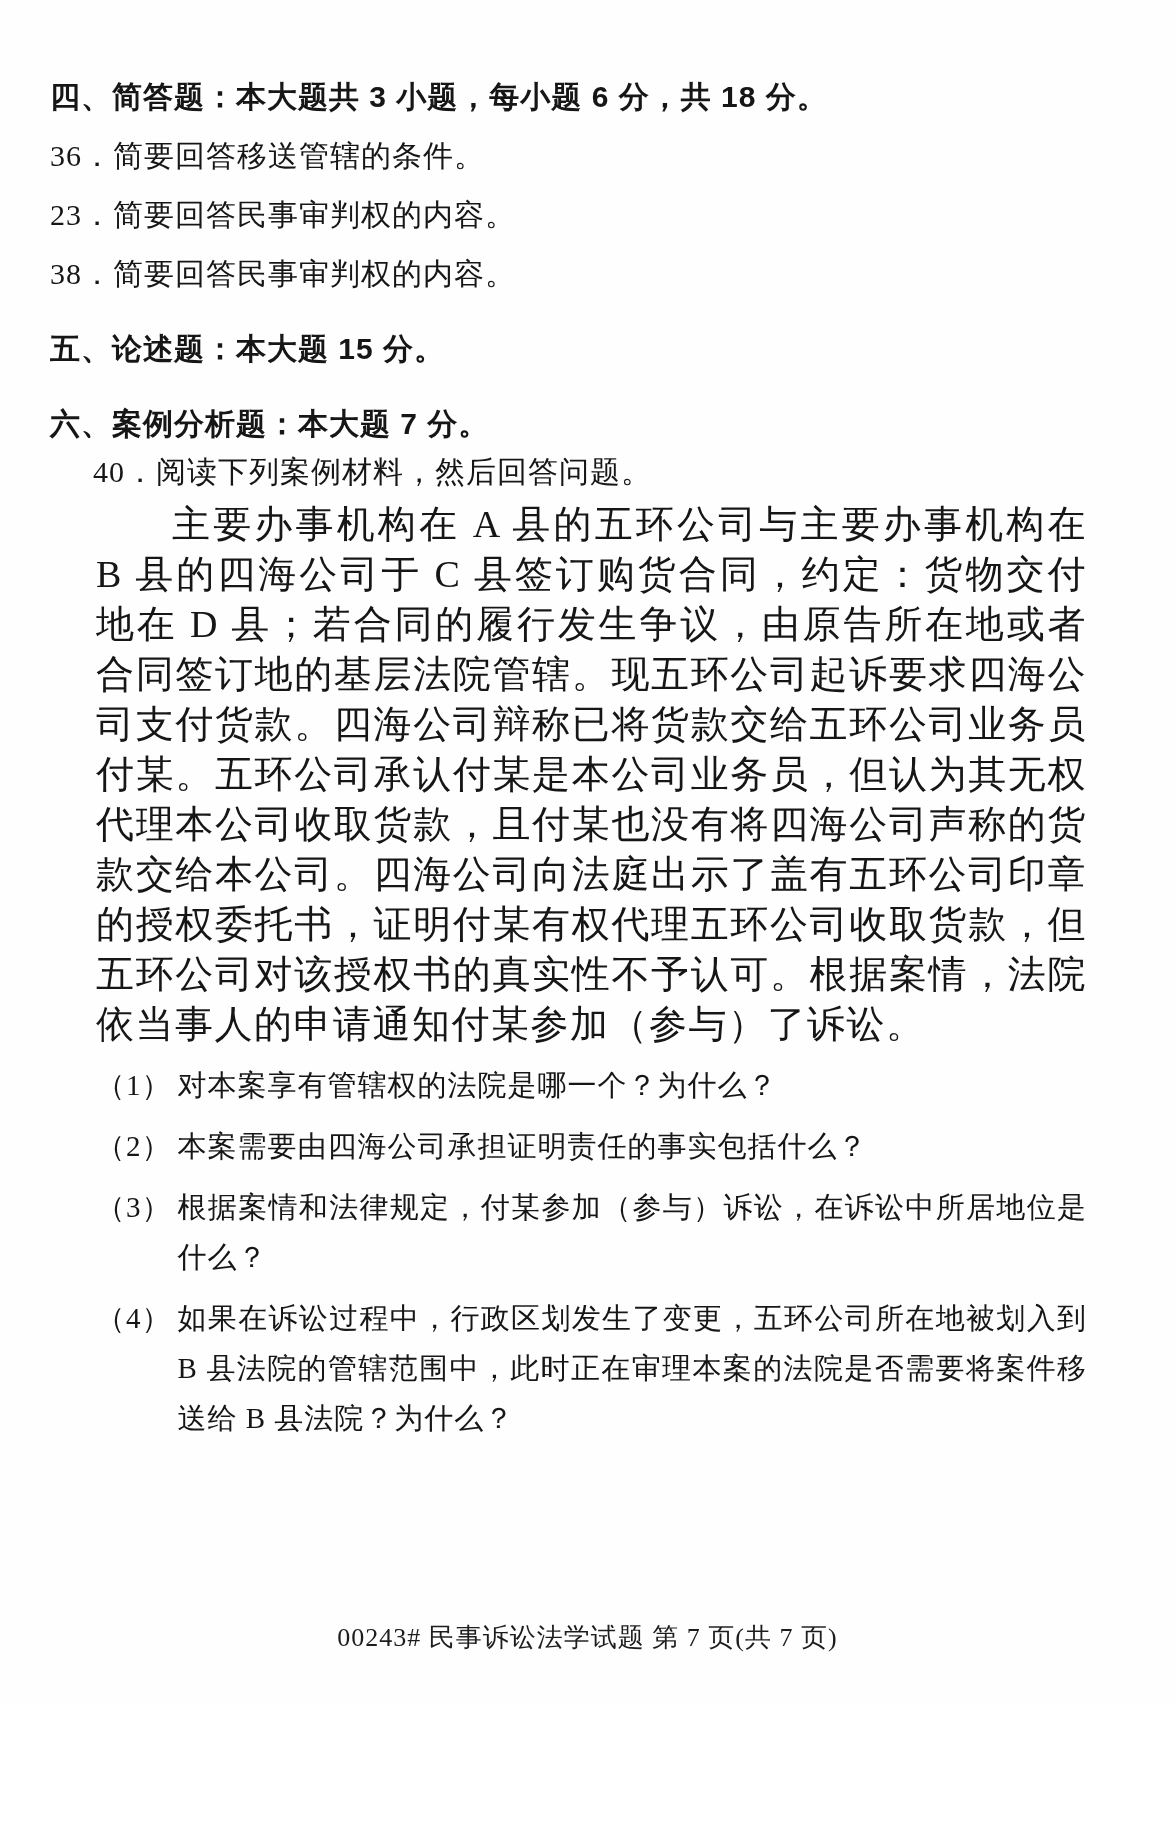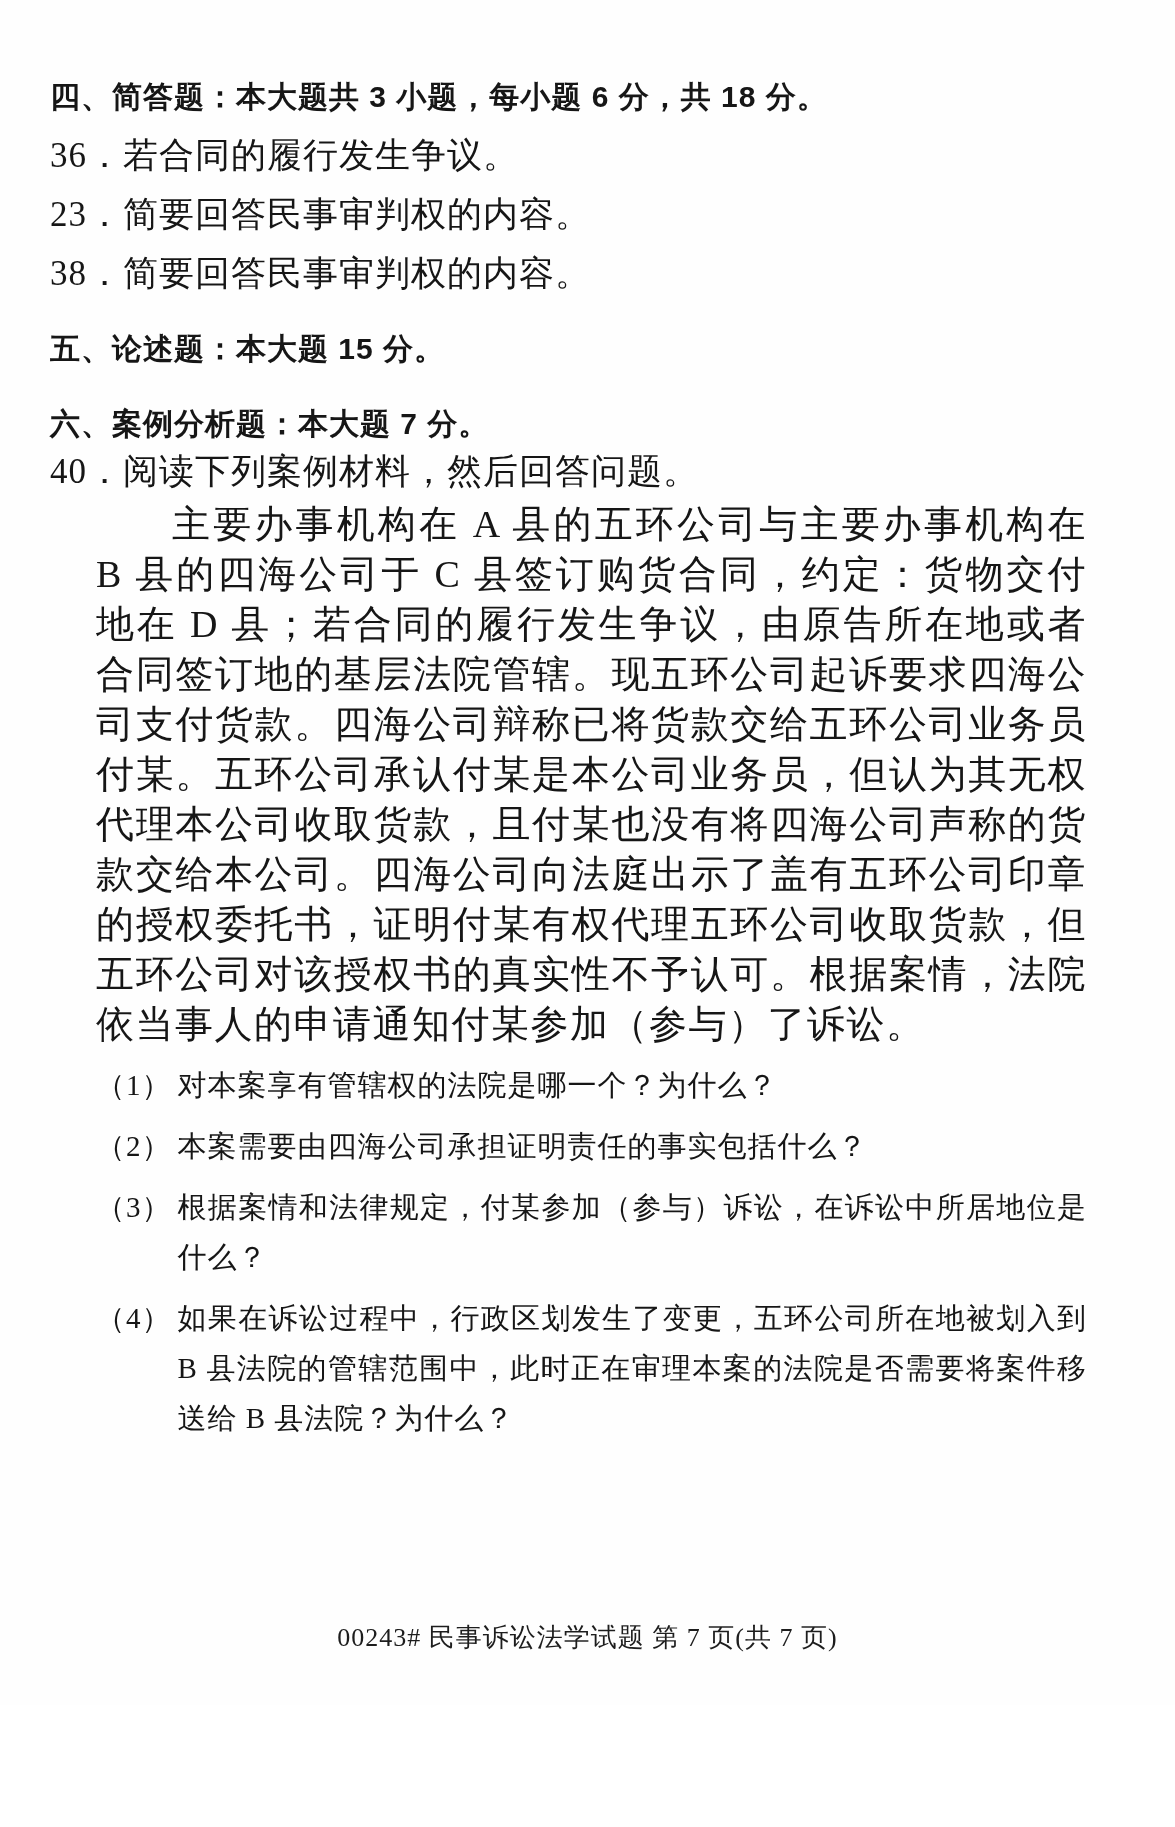--- a/index.html
+++ b/index.html
@@ -20,25 +20,25 @@
     font-family: "Liberation Sans", "DejaVu Sans", sans-serif;
     font-weight: 700;
     font-size: 30px;
     line-height: 38px;
     letter-spacing: 1px;
   }
   .sec-5 .sec-heading, .sec-6 .sec-heading { margin-top: 37px; }
   .q-line {
     display: flex;
     margin-top: 21px;
-    font-size: 35px;
+    font-size: 30px;
     line-height: 38px;
     letter-spacing: 1px;
   }
-  .sec-6 .q-line { margin-top: 10px; }
+  .sec-6 .q-line { margin-top: 10px; margin-left: 43px; }
   .q-num {
     flex: 0 0 46px;
     font-family: "Liberation Serif", "DejaVu Serif", serif;
   }
   .q-text { flex: 1; }
   .case-block {
     margin-left: 46px;
     margin-top: 8px;
   }
   .case-paragraph {
@@ -71,21 +71,21 @@
 </head>
 <body>
 
 <div class="page">
   <main class="content">
 
     <section class="sec sec-4">
       <h2 class="sec-heading">四、简答题：本大题共 3 小题，每小题 6 分，共 18 分。</h2>
       <div class="q-line">
         <span class="q-num">36．</span>
-        <span class="q-text">若合同的履行发生争议。</span>
+        <span class="q-text">简要回答移送管辖的条件。</span>
       </div>
       <div class="q-line">
         <span class="q-num">23．</span>
         <span class="q-text">简要回答民事审判权的内容。</span>
       </div>
       <div class="q-line">
         <span class="q-num">38．</span>
         <span class="q-text">简要回答民事审判权的内容。</span>
       </div>
     </section>

